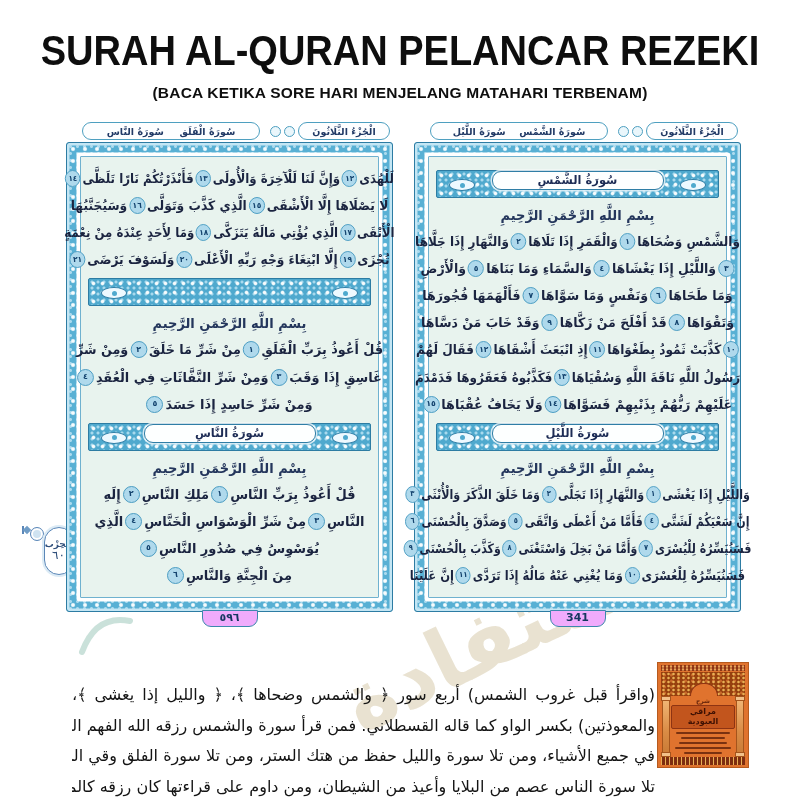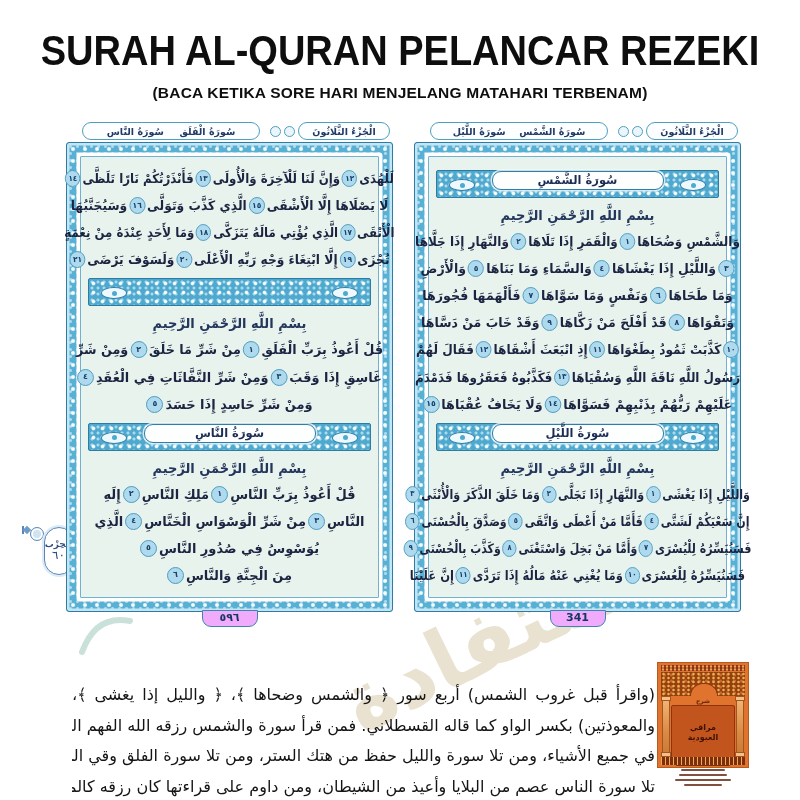--- a/index.html
+++ b/index.html
@@ -94,21 +94,21 @@
   .cover .topstrip{height:6px;margin:2px 3px 0;background:#8e3413;
         background-image:radial-gradient(circle,#e9a45a .8px,transparent 1.6px);background-size:4px 3px;}
   .cover .arch{height:24px;margin:1px 3px 0;background:#97400f;position:relative;
         background-image:radial-gradient(circle,#e8b055 .8px,transparent 1.7px),
                          radial-gradient(circle,#c96a2a 1px,transparent 2px);
         background-size:5px 4px,7px 6px;}
   .cover .arch::after{content:'';position:absolute;bottom:0;left:50%;width:26px;height:12px;
         margin-left:-13px;background:#e0732e;border-radius:13px 13px 0 0;border:1px solid #8e3413;border-bottom:none;}
   .cover .serieslbl{text-align:center;font-size:6px;color:#5e1f08;font-weight:bold;line-height:1.4;margin-top:1px;}
   .cover .titlechip{margin:0 auto;width:58px;background:#c2551d;color:#3f1103;font-size:8px;font-weight:bold;
-        text-align:center;border-radius:2px;padding:17px 2px;border:.5px solid #8e3413;line-height:1.2;}
+        text-align:center;border-radius:2px;padding:1px 2px;border:.5px solid #8e3413;line-height:1.2;}
   .cover .bar{height:1.5px;background:rgba(94,31,8,.78);margin:3.5px auto 0;border-radius:1px;}
   .cover .col{position:absolute;top:34px;bottom:11px;width:8px;background:linear-gradient(180deg,#f2b877,#d98b45 60%,#c97a35);
         border:.5px solid #a4541c;box-sizing:border-box;}
   .cover .col::before,.cover .col::after{content:'';position:absolute;left:-2px;right:-2px;height:3px;background:#f2c089;border:.5px solid #a4541c;}
   .cover .col::before{top:-2px;} .cover .col::after{bottom:-2px;}
   .cover .col.l{left:4px;} .cover .col.r{right:4px;}
   .cover .botband{position:absolute;bottom:2px;left:3px;right:3px;height:8px;background:#7e2d10;
         background-image:linear-gradient(90deg,#e8b055 1px,transparent 1px);background-size:4px 2px;
         background-position:8px 3px;}
 </style>

